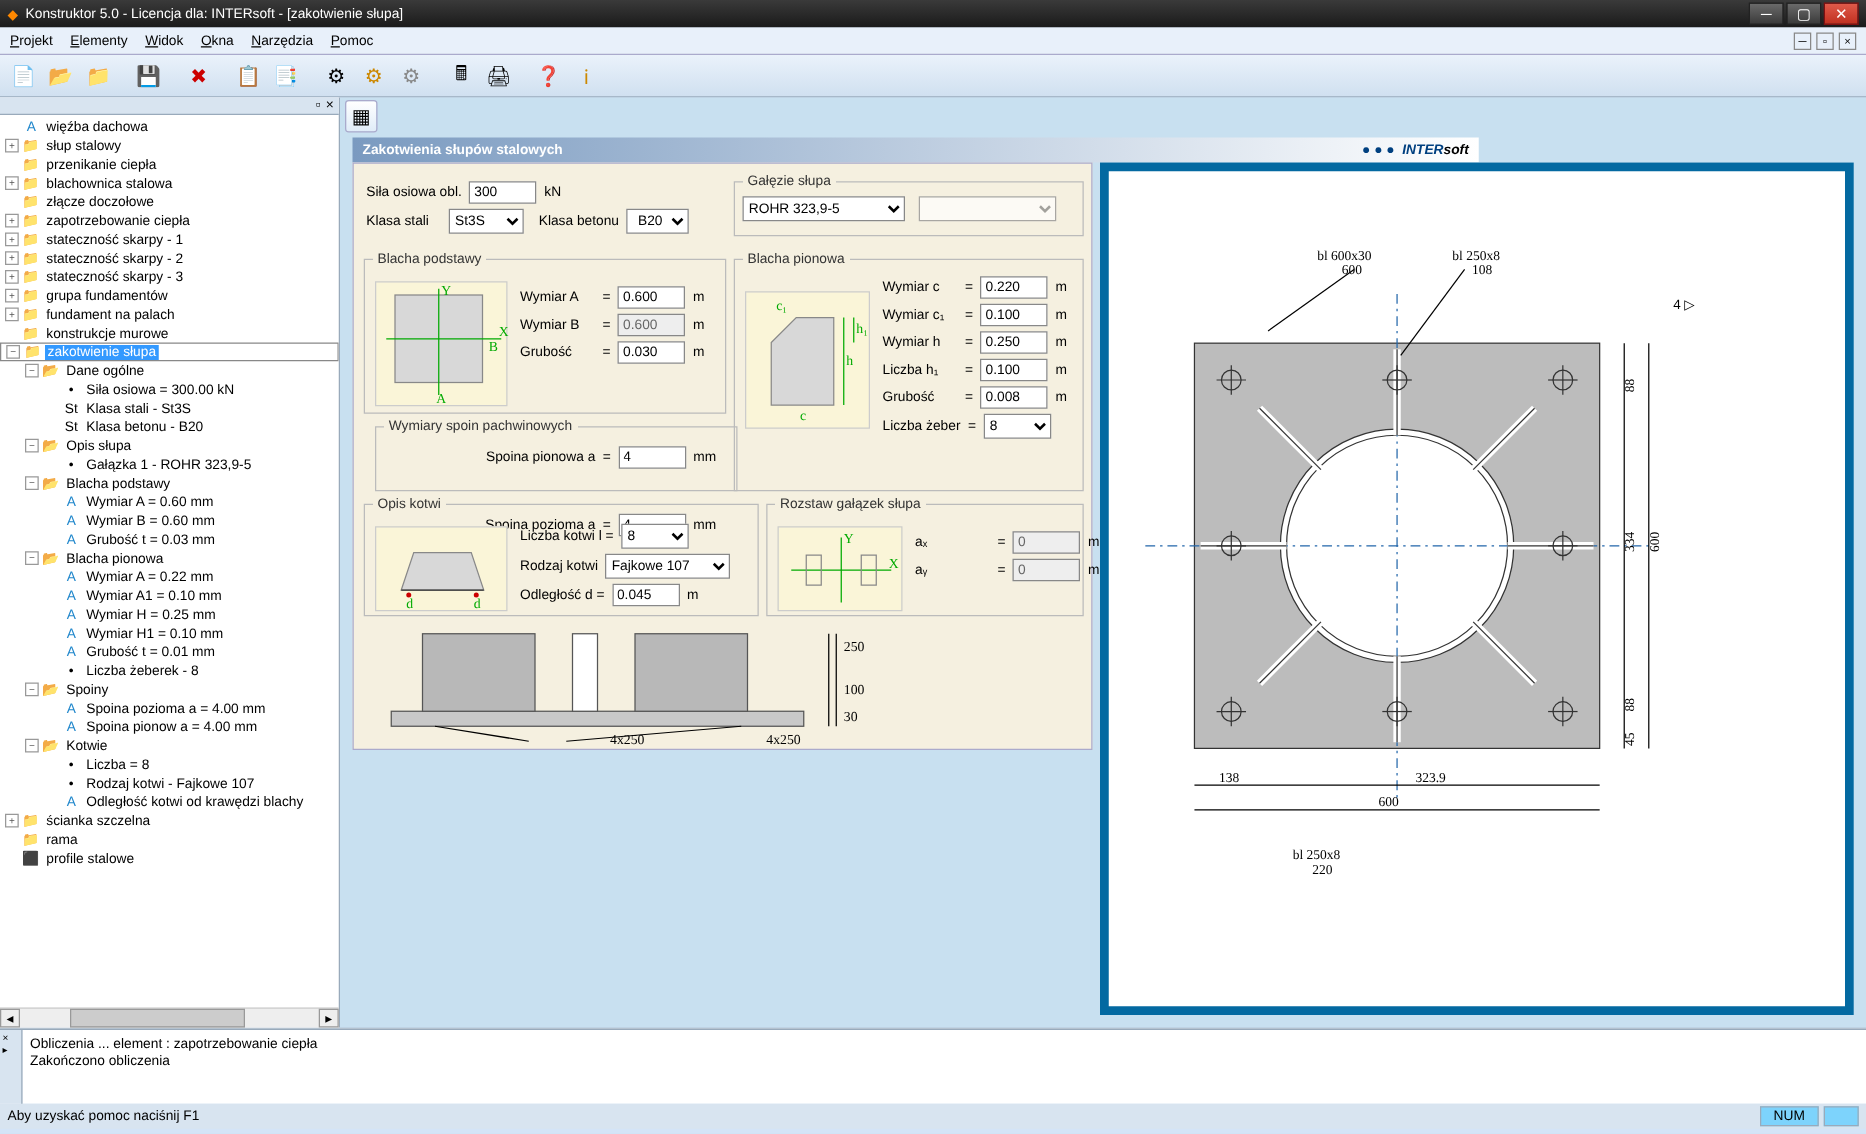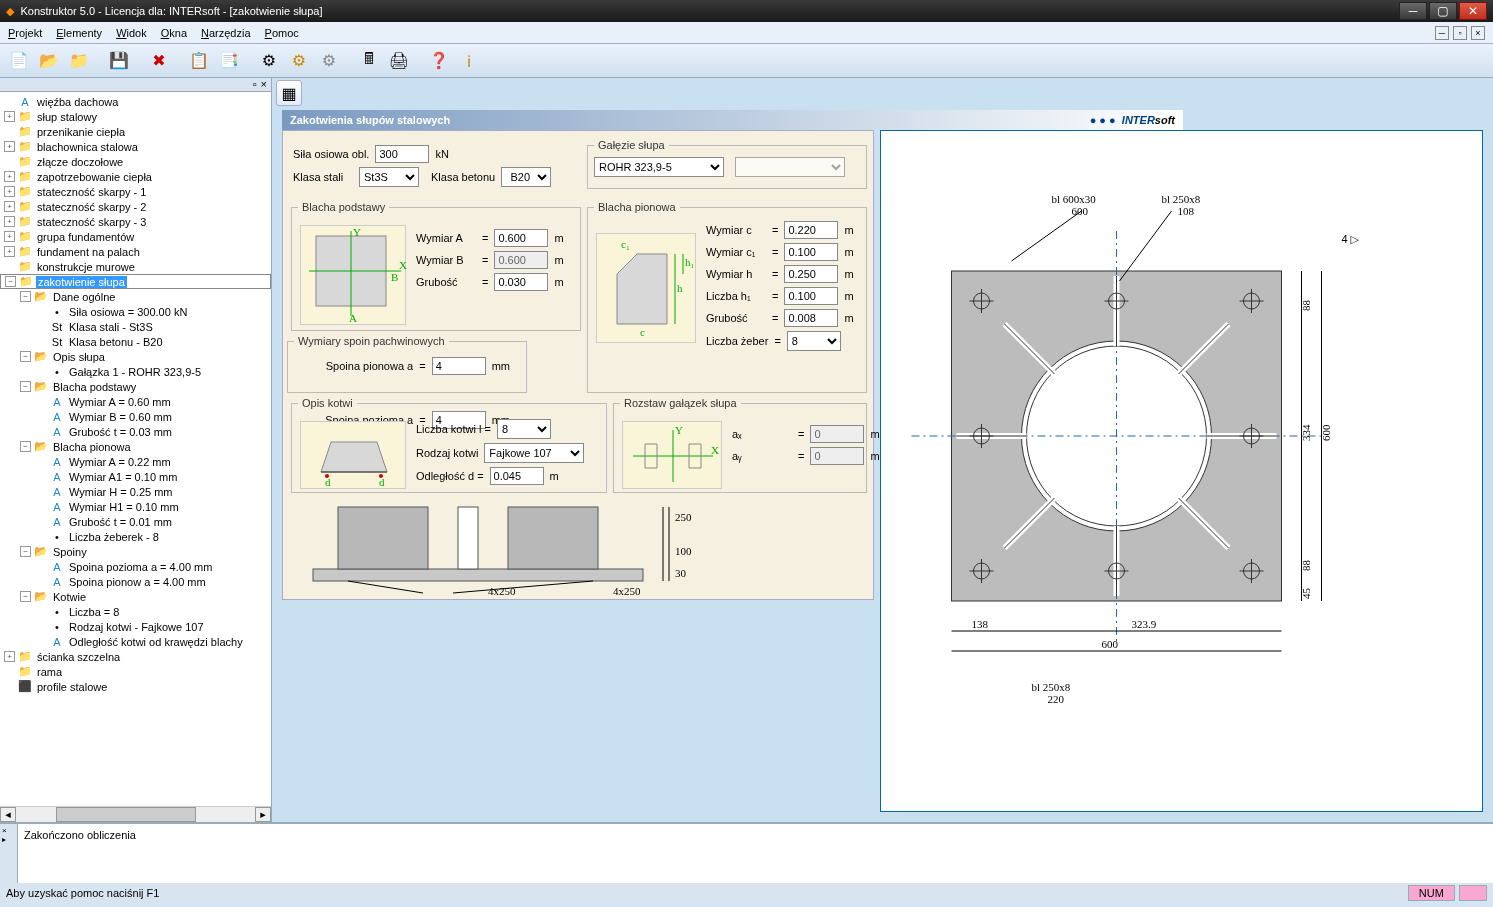--- a/index.html
+++ b/index.html
@@ -30,35 +30,35 @@
 .tree .sel .lbl { background: #3399ff; color: #fff; }
 .tree-scroll { height: 16px; background: #eee; border-top: 1px solid #ccc; display: flex; }
 .tree-scroll .thumb { width: 140px; background: #ccc; margin-left: 40px; border: 1px solid #999; }
 .content { flex: 1; background: #c8e0f0; position: relative; overflow: hidden; }
 .content-header { position: absolute; left: 4px; top: 2px; }
 .content-header .tbtn { background: linear-gradient(#fff,#e0ecf8); border: 1px solid #aac; }
 .panel-title { position: absolute; left: 10px; top: 32px; right: 310px; height: 20px; background: linear-gradient(90deg,#7a9ac0,#fff); color: #fff; font-weight: bold; padding: 3px 8px; display: flex; align-items: center; }
 .panel-title .brand { margin-left: auto; color: #004080; font-weight: bold; font-style: italic; }
 .panel-title .brand b { color: #000; }
 .form-panel { position: absolute; left: 10px; top: 52px; width: 592px; height: 470px; background: #f5f0e0; border: 1px solid #aac; }
-.drawing { position: absolute; left: 608px; top: 52px; right: 10px; bottom: 10px; background: #fff; border: 1px solid #0369a1; }
+.drawing { position: absolute; left: 608px; top: 52px; right: 10px; bottom: 10px; background: #fff; border: 7px solid #0369a1; }
 fieldset { border: 1px solid #bbb; margin: 4px; padding: 6px; position: absolute; }
 legend { padding: 0 4px; color: #333; }
 .inp { border: 1px solid #888; background: #fff; height: 18px; padding: 0 3px; font-size: 11px; width: 54px; }
 .inp.ro { background: #eee; color: #666; }
 .sel { border: 1px solid #888; background: #fff; height: 20px; font-size: 11px; }
 .field-row { display: flex; align-items: center; margin: 4px 0; gap: 6px; }
 .field-row label { min-width: 60px; }
 .diagram-box { background: #faf5d8; border: 1px solid #ccc; }
 .output-panel { height: 60px; background: #fff; border-top: 1px solid #9ab; display: flex; }
 .output-panel .close-strip { width: 18px; background: #d8e4f0; border-right: 1px solid #9ab; font-size: 8px; padding: 2px; }
 .output-panel .msgs { flex: 1; padding: 4px 6px; line-height: 14px; }
 .statusbar { height: 20px; background: #d8e4f0; display: flex; align-items: center; padding: 0 6px; }
 .statusbar .spacer { flex: 1; }
-.statusbar .cell { border: 1px solid #9ab; padding: 1px 10px; margin-left: 4px; background: #f9a8d4; }
+.statusbar .cell { border: 1px solid #9ab; padding: 1px 10px; margin-left: 4px; background: #7dd3fc; }
 svg text { font-family: Tahoma; }
 </style>
 </head>
 <body>
 
 <div class="titlebar">
   <span style="color:#f80;margin-right:6px;">◆</span>
   <span>Konstruktor 5.0 - Licencja dla: INTERsoft - [zakotwienie słupa]</span>
   <div class="spacer"></div>
   <div class="wbtn min">─</div>
@@ -432,21 +432,21 @@
               <span>m</span>
             </div>
           <div class="field-row">
               <label>Liczba żeber</label>
               <span>=</span>
               <select class="sel" style="width:54px;"><option>8</option></select>
             </div>
         </div>
       </fieldset>
 
-      <fieldset style="left:0;top:200px;width:240px;height:58px;">
+      <fieldset style="left:13px;top:200px;width:290px;height:58px;">
         <legend>Wymiary spoin pachwinowych</legend>
         <div class="field-row" style="justify-content:flex-end;padding-right:10px;">
             <label>Spoina pionowa a</label>
             <span>=</span>
             <input class="inp" value="4" style="">
             <span>mm</span>
           </div>
         <div class="field-row" style="justify-content:flex-end;padding-right:10px;margin-top:36px;">
             <label>Spoina pozioma a</label>
             <span>=</span>
@@ -634,20 +634,21 @@
         <text x="140" y="560" font-size="10">bl 250x8</text>
         <text x="156" y="572" font-size="10">220</text>
       </svg>
     </div>
   </div>
 </div>
 
 <div class="output-panel">
   <div class="close-strip">×<br>▸</div>
   <div class="msgs">
+    <div>Obliczenia ... element : zapotrzebowanie ciepła</div>
     <div>Zakończono obliczenia</div>
   </div>
 </div>
 
 <div class="statusbar">
   <span>Aby uzyskać pomoc naciśnij F1</span>
   <div class="spacer"></div>
   <span class="cell">NUM</span>
   <span class="cell">&nbsp;&nbsp;</span>
 </div>

